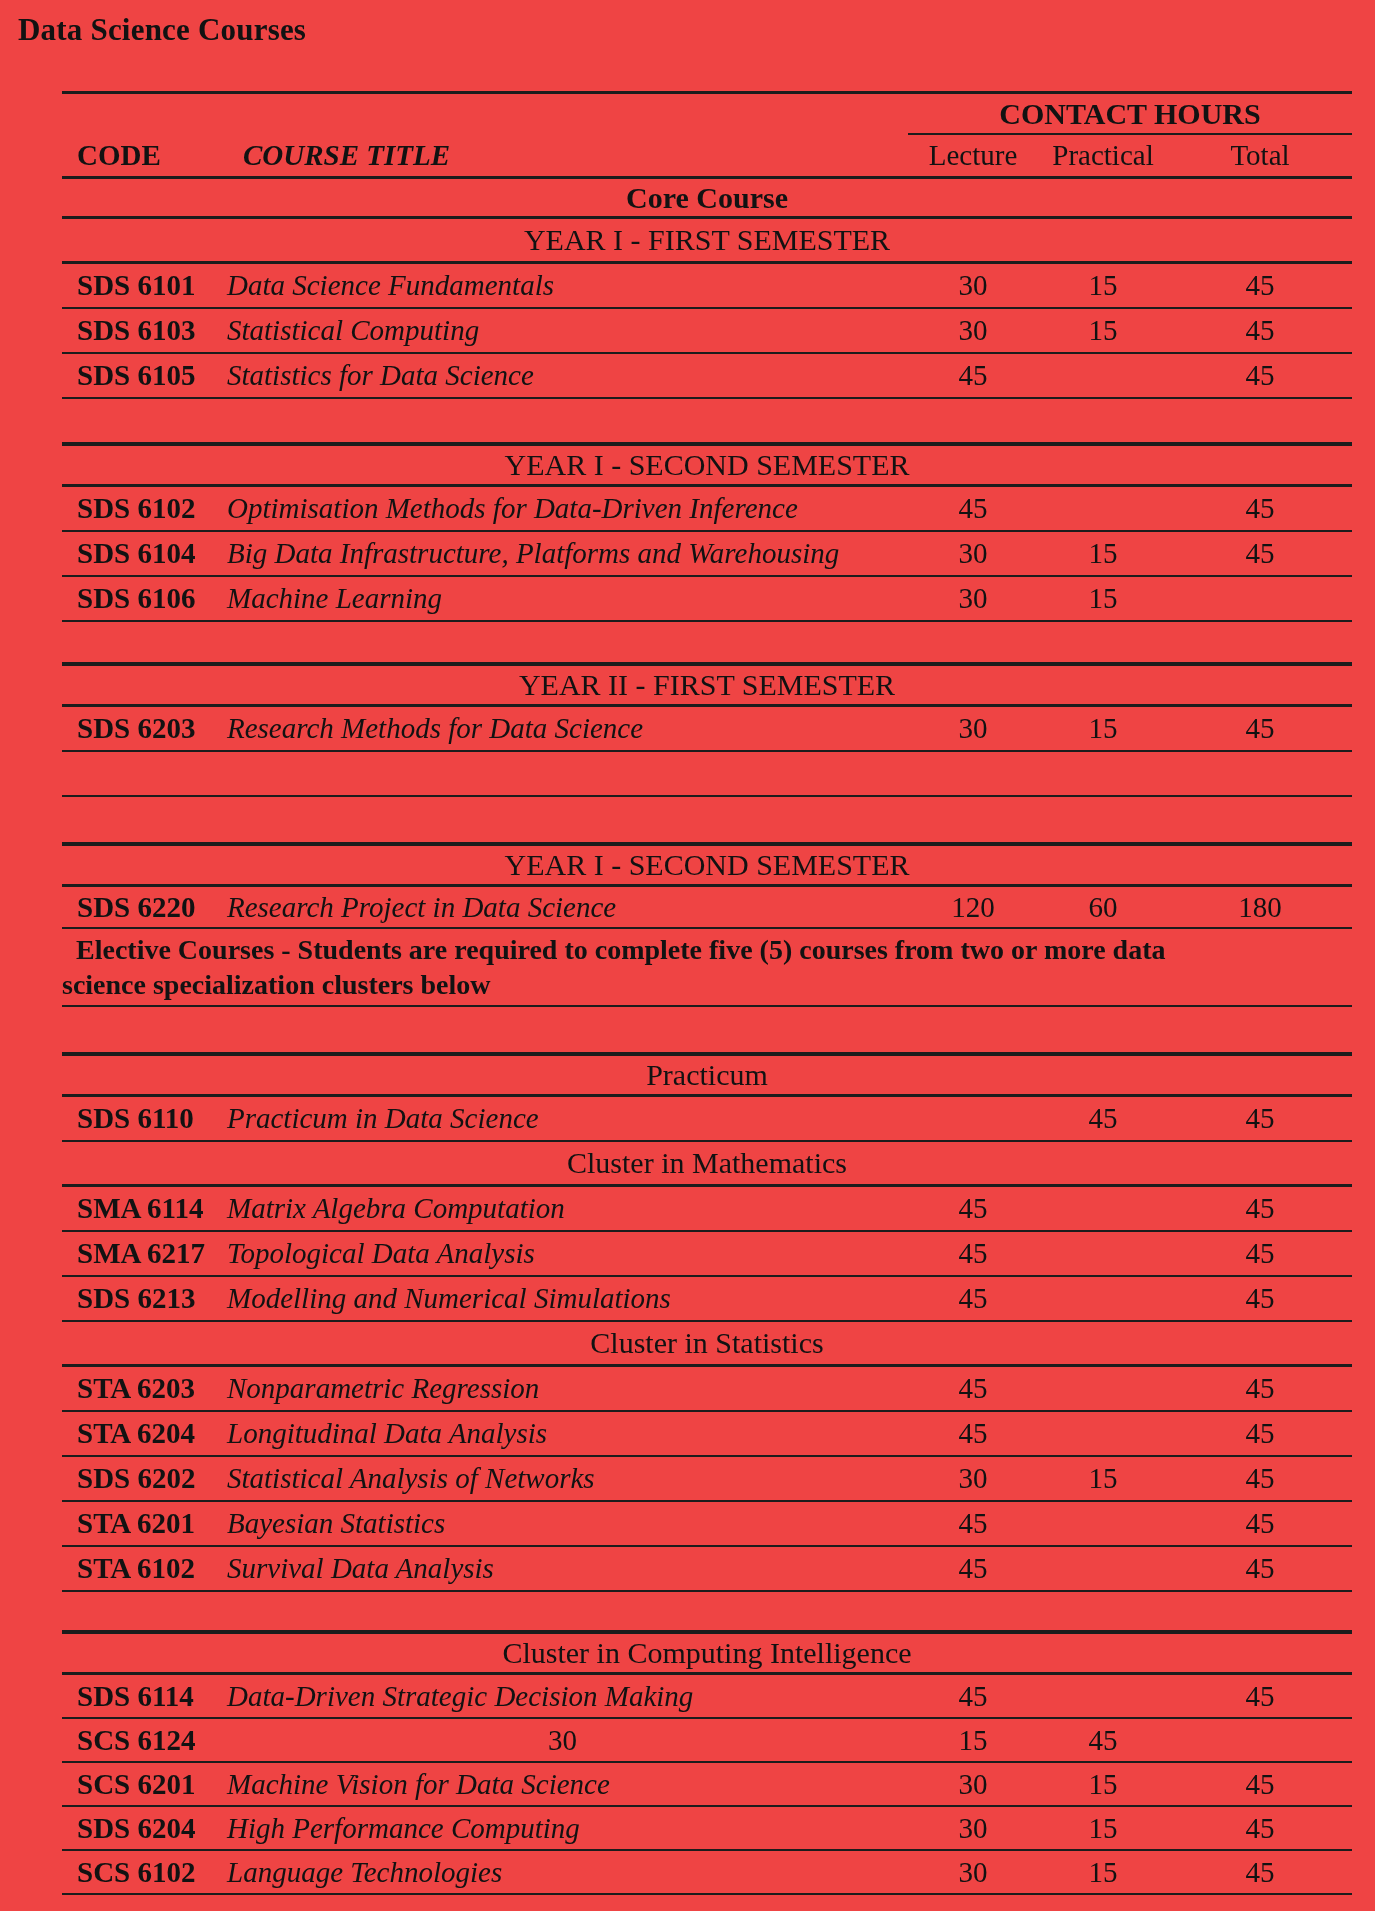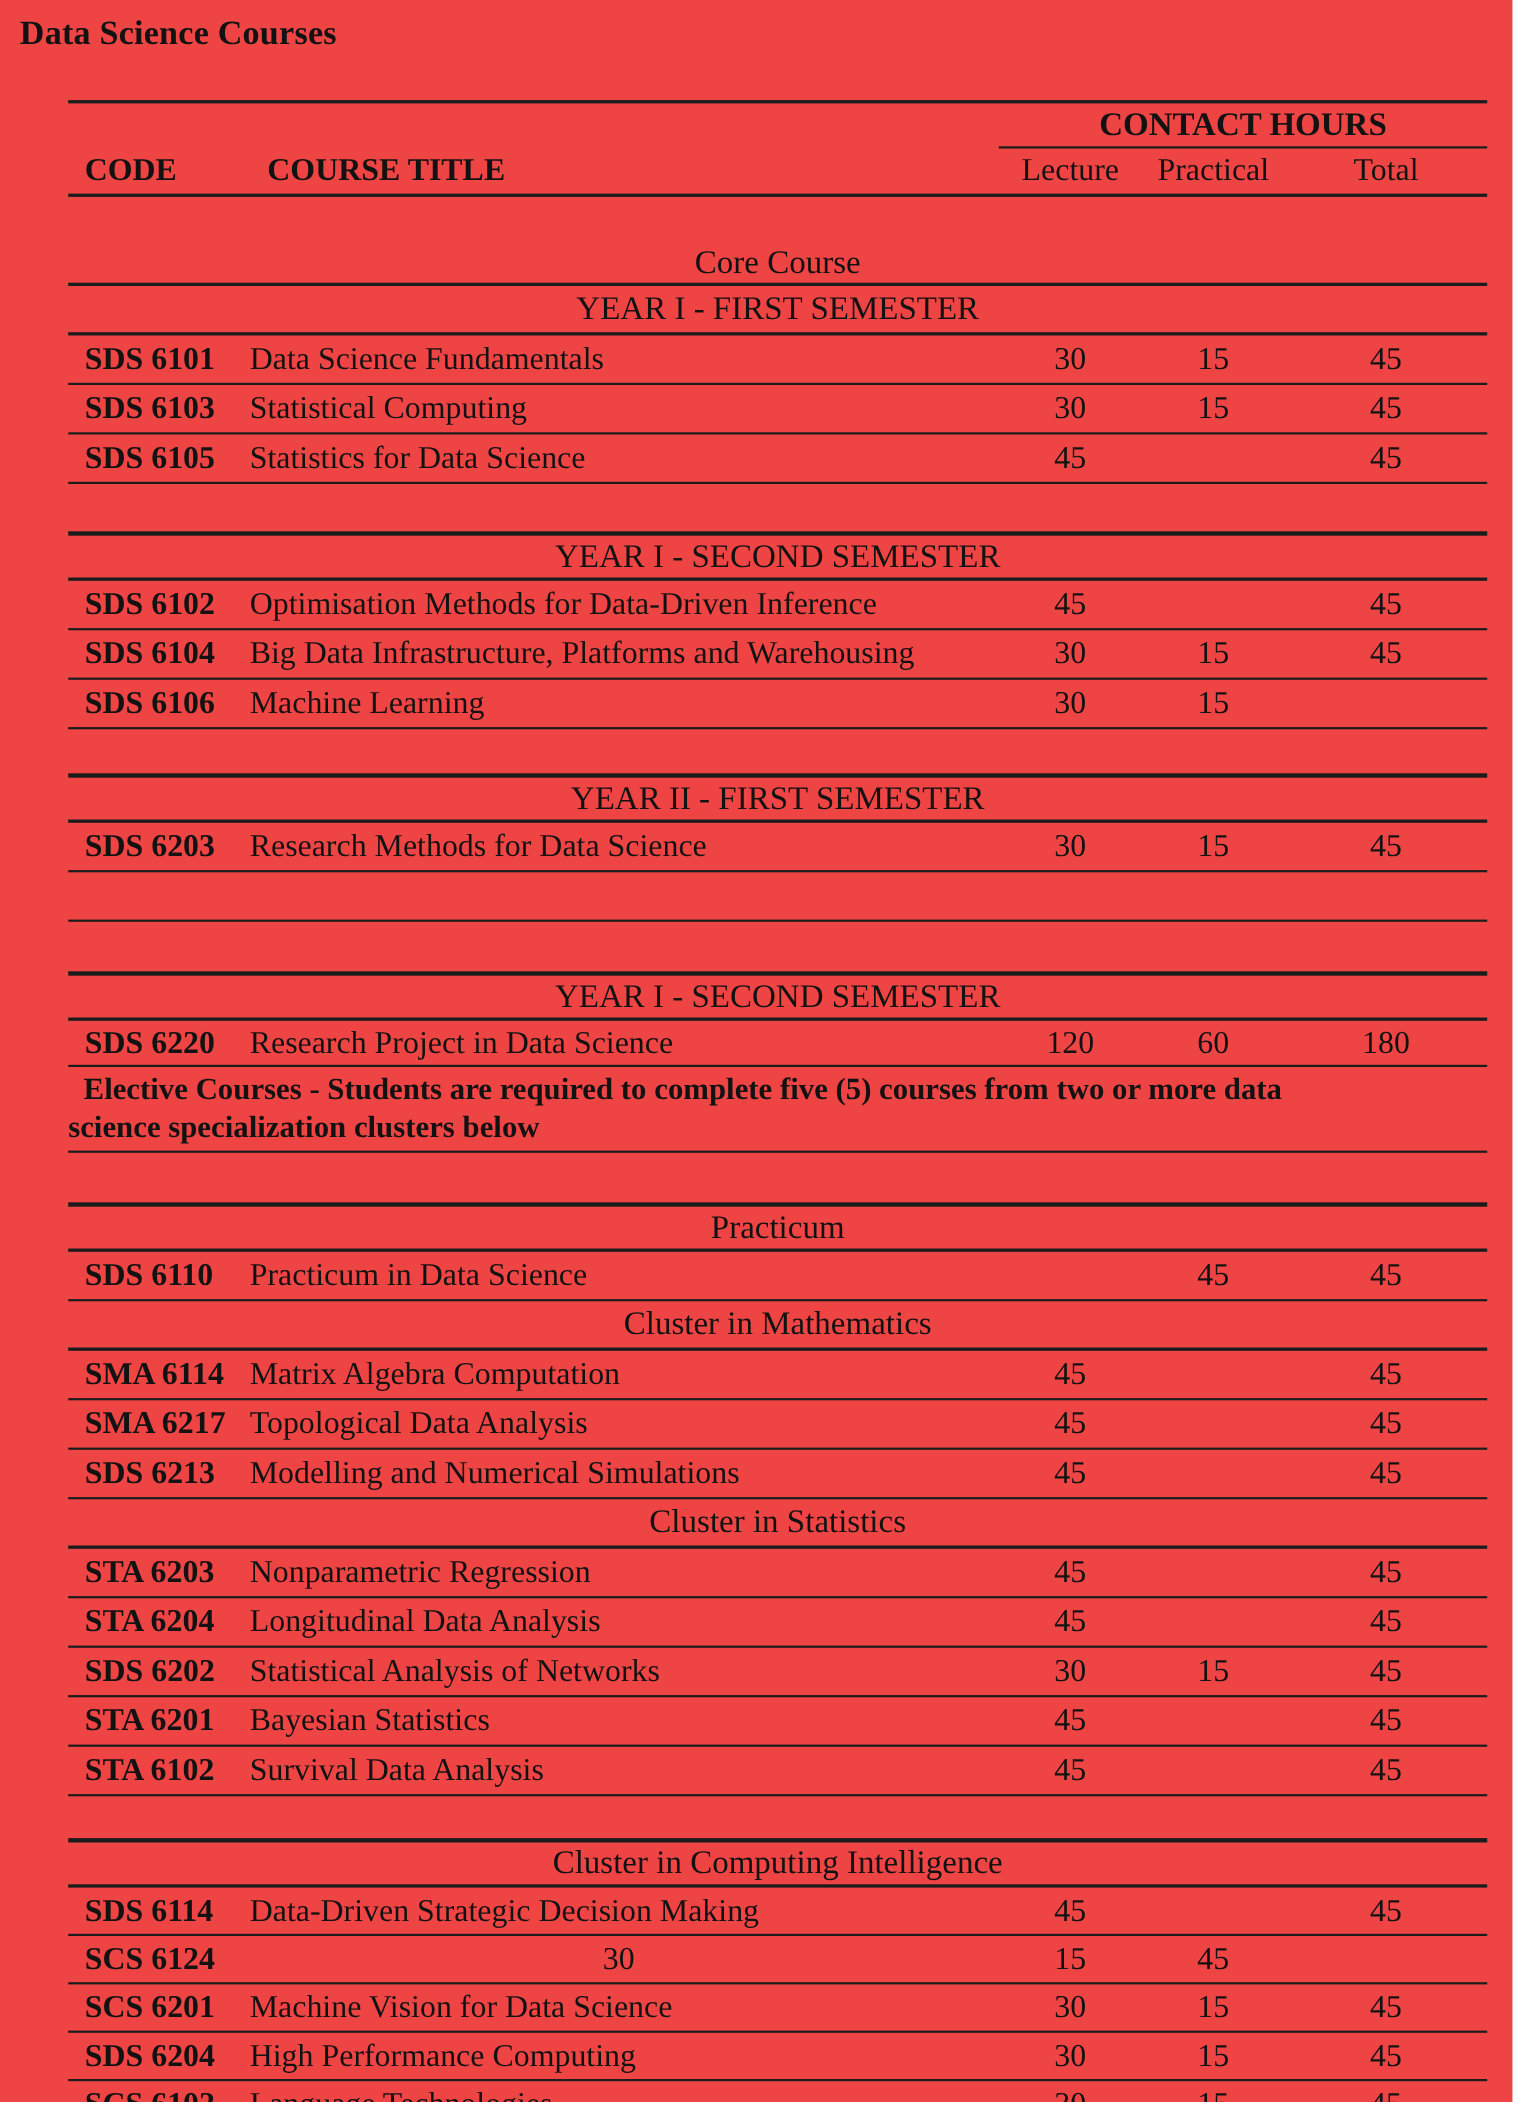--- a/index.html
+++ b/index.html
@@ -38,30 +38,29 @@
   .th1 { height: 41px; }
   .ch-span {
     grid-column: 3 / 6;
     height: 41px;
     display: flex; align-items: center; justify-content: center;
     font-weight: bold; font-size: 30px;
     border-bottom: 2px solid #1c1c1c;
   }
   .th2 { height: 41px; }
   .cell-code { padding-left: 15px; font-weight: bold; white-space: nowrap; }
-  .cell-title { padding-left: 10px; white-space: nowrap; }
+  .cell-title { padding-left: 10px; white-space: nowrap; font-style: italic; }
   .cell-title.hdr { padding-left: 26px; font-weight: bold; }
   .cell-num { text-align: center; }
   
   .group-row {
     height: 40px;
     display: flex; align-items: center; justify-content: center;
-    font-weight: normal; font-size: 30px;
+    font-weight: bold; font-size: 30px;
     border-bottom: 3px solid #1c1c1c;
-    margin-top: 41px;
   }
   .heading {
     height: 45px;
     display: flex; align-items: center; justify-content: center;
     font-weight: normal; font-size: 30px;
     border-bottom: 3px solid #1c1c1c;
   }
   .block-start { border-top: 4px solid #1c1c1c; }
   
   .row { height: 45px; border-bottom: 2px solid #1c1c1c; }

